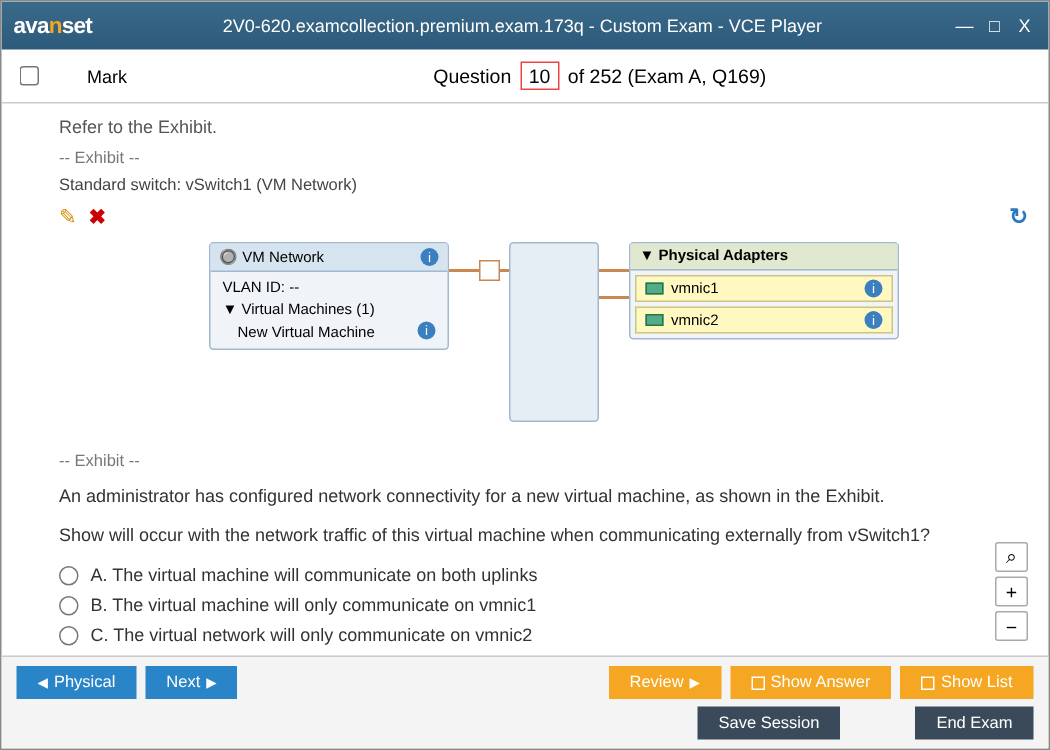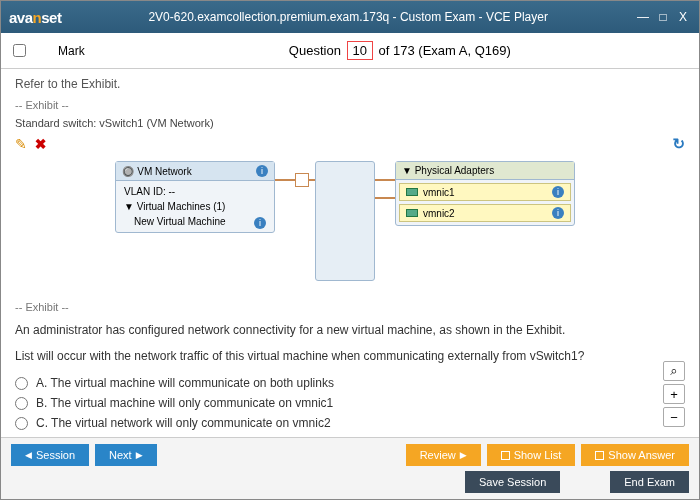--- a/index.html
+++ b/index.html
@@ -7,36 +7,36 @@
 .titlebar { background: linear-gradient(#3a6a8a, #2d5a7a); color: #fff; height: 32px; display: flex; align-items: center; padding: 12px 8px; }
 .logo { font-weight: bold; font-size: 15px; letter-spacing: -0.5px; }
 .logo .n { color: #f5a623; }
 .title { flex: 1; text-align: center; font-size: 12px; }
 .winctrls { display: flex; gap: 4px; }
 .winctrls span { width: 16px; text-align: center; cursor: pointer; }
 .qheader { padding: 8px 12px; border-bottom: 1px solid #ccc; display: flex; align-items: center; gap: 28px; }
 .mark-cb { margin-right: 4px; }
 .qnum-wrap { flex: 1; text-align: center; font-size: 13px; }
 .qnum-box { display: inline-block; border: 1px solid #ef4444; padding: 1px 5px; margin: 0 2px; }
-.content { flex: 1; overflow: auto; padding: 8px 14px; position: relative; }
+.content { flex: 1; overflow: auto; padding: 8px 14px; position: relative; margin-left: 24px; }
 .instr { color: #555; margin-bottom: 8px; }
 .exhibit-lbl { color: #777; font-size: 11px; margin: 6px 0; }
 .switch-title { color: #444; font-size: 11px; margin: 4px 0 6px; }
 .toolbar { display: flex; align-items: center; gap: 8px; margin-bottom: 8px; }
 .icon-pencil { color: #d88a00; font-size: 14px; }
 .icon-x { color: #c00; font-weight: bold; font-size: 14px; }
 .icon-refresh { margin-left: auto; color: #2a7ac0; font-size: 15px; font-weight: bold; }
 .diagram { position: relative; height: 130px; margin: 4px 0 10px 100px; }
 .box { position: absolute; background: #f0f4f8; border: 1px solid #a0b8d0; border-radius: 3px; font-size: 10px; }
 .vm-box { left: 0; top: 0; width: 160px; }
 .vm-head { background: #d6e4f0; padding: 3px 6px; border-bottom: 1px solid #a0b8d0; display: flex; align-items: center; }
 .vm-body { padding: 3px 8px; line-height: 1.5; }
 .vswitch-box { left: 200px; top: 0; width: 60px; height: 120px; background: #e6eef5; }
 .pa-box { left: 280px; top: 0; width: 180px; }
-.pa-head { background: #e0e8d0; padding: 3px 6px; border-bottom: 1px solid #a0b8d0; display: flex; align-items: center; }
+.pa-head { background: #e0e8d0; padding: 3px 6px; border-bottom: 1px solid #a0b8d0; display: flex; align-items: center; font-weight: bold; }
 .nic-row { background: #fff8c0; border: 1px solid #ccc480; margin: 3px; padding: 2px 6px; display: flex; align-items: center; justify-content: space-between; }
 .nic-icon { width: 12px; height: 8px; background: #5a8; border: 1px solid #274; margin-right: 5px; }
 .info-i { margin-left: auto; width: 12px; height: 12px; border-radius: 50%; background: #3a80c0; color: #fff; font-size: 9px; text-align: center; line-height: 12px; }
 .connector { position: absolute; border: 1px solid #c88850; background: none; }
 .conn1 { left: 160px; top: 18px; width: 40px; height: 0; }
 .conn-mid { left: 180px; top: 12px; width: 14px; height: 14px; background: #fff; border: 1px solid #c88850; }
 .conn2 { left: 260px; top: 18px; width: 20px; height: 0; }
 .conn3 { left: 260px; top: 36px; width: 20px; height: 0; }
 .qtext { color: #333; margin: 8px 0; line-height: 1.5; }
 .opt { display: flex; align-items: center; gap: 6px; padding: 3px 0; color: #333; }
@@ -64,21 +64,21 @@
     <span>□</span>
     <span>X</span>
   </div>
 </div>
 
 <div class="qheader">
   <input type="checkbox" class="mark-cb" style="">
   <span>Mark</span>
   <span class="qnum-wrap">
     <span>Question</span>
-    <span class="qnum-box">10</span><span> of 173 (Exam A, Q169)</span>
+    <span class="qnum-box">10</span><span> of 252 (Exam A, Q169)</span>
   </span>
 </div>
 
 <div class="content">
   <div class="instr">Refer to the Exhibit.</div>
   <div class="exhibit-lbl">-- Exhibit --</div>
   <div class="switch-title">Standard switch: vSwitch1 (VM Network)</div>
 
   <div class="toolbar">
     <span class="icon-pencil">✎</span>
@@ -89,21 +89,21 @@
   <div class="diagram">
     <div class="box vm-box">
       <div class="vm-head">
         <span>🔘</span>&nbsp;
         <span>VM Network</span>
         <span class="info-i">i</span>
       </div>
       <div class="vm-body">
         <div>VLAN ID: --</div>
         <div>▼ Virtual Machines (1)</div>
-        <div style="padding-left:10px;display:flex;align-items:flex-end">
+        <div style="padding-left:10px;display:flex;align-items:flex-start">
           <span>New Virtual Machine</span>
           <span class="info-i">i</span>
         </div>
       </div>
     </div>
     <div class="connector conn1"></div>
     <div class="connector conn-mid"></div>
     <div class="box vswitch-box"></div>
     <div class="connector conn2"></div>
     <div class="connector conn3"></div>
@@ -119,21 +119,21 @@
       <div class="nic-row">
         <span class="nic-icon"></span>
         <span>vmnic2</span>
         <span class="info-i">i</span>
       </div>
     </div>
   </div>
 
   <div class="exhibit-lbl">-- Exhibit --</div>
   <div class="qtext">An administrator has configured network connectivity for a new virtual machine, as shown in the Exhibit.</div>
-  <div class="qtext">List will occur with the network traffic of this virtual machine when communicating externally from vSwitch1?</div>
+  <div class="qtext">Show will occur with the network traffic of this virtual machine when communicating externally from vSwitch1?</div>
 
   <label class="opt">
       <input type="radio" name="ans" style="">
       <span>A.  The virtual machine will communicate on both uplinks</span>
     </label>
   <label class="opt">
       <input type="radio" name="ans" style="">
       <span>B.  The virtual machine will only communicate on vmnic1</span>
     </label>
   <label class="opt">
@@ -149,38 +149,38 @@
     <button>⌕</button>
     <button>+</button>
     <button>−</button>
   </div>
 </div>
 
 <div class="footer">
   <div class="frow">
     <button class="btn btn-blue">
         <span class="tri">◀</span>
-        <span>Session</span>
+        <span>Physical</span>
       </button>
     <button class="btn btn-blue">
         <span>Next</span>
         <span class="tri">▶</span>
       </button>
     <span class="spacer"></span>
     <button class="btn btn-orange">
         <span>Review</span>
         <span class="tri">▶</span>
       </button>
     <button class="btn btn-orange">
         <span class="sq"></span>
-        <span>Show List</span>
+        <span>Show Answer</span>
       </button>
     <button class="btn btn-orange">
         <span class="sq"></span>
-        <span>Show Answer</span>
+        <span>Show List</span>
       </button>
   </div>
   <div class="frow">
     <span class="spacer"></span>
     <button class="btn btn-dark">Save Session</button>
     <button class="btn btn-dark">End Exam</button>
   </div>
 </div>
 
 </body></html>

